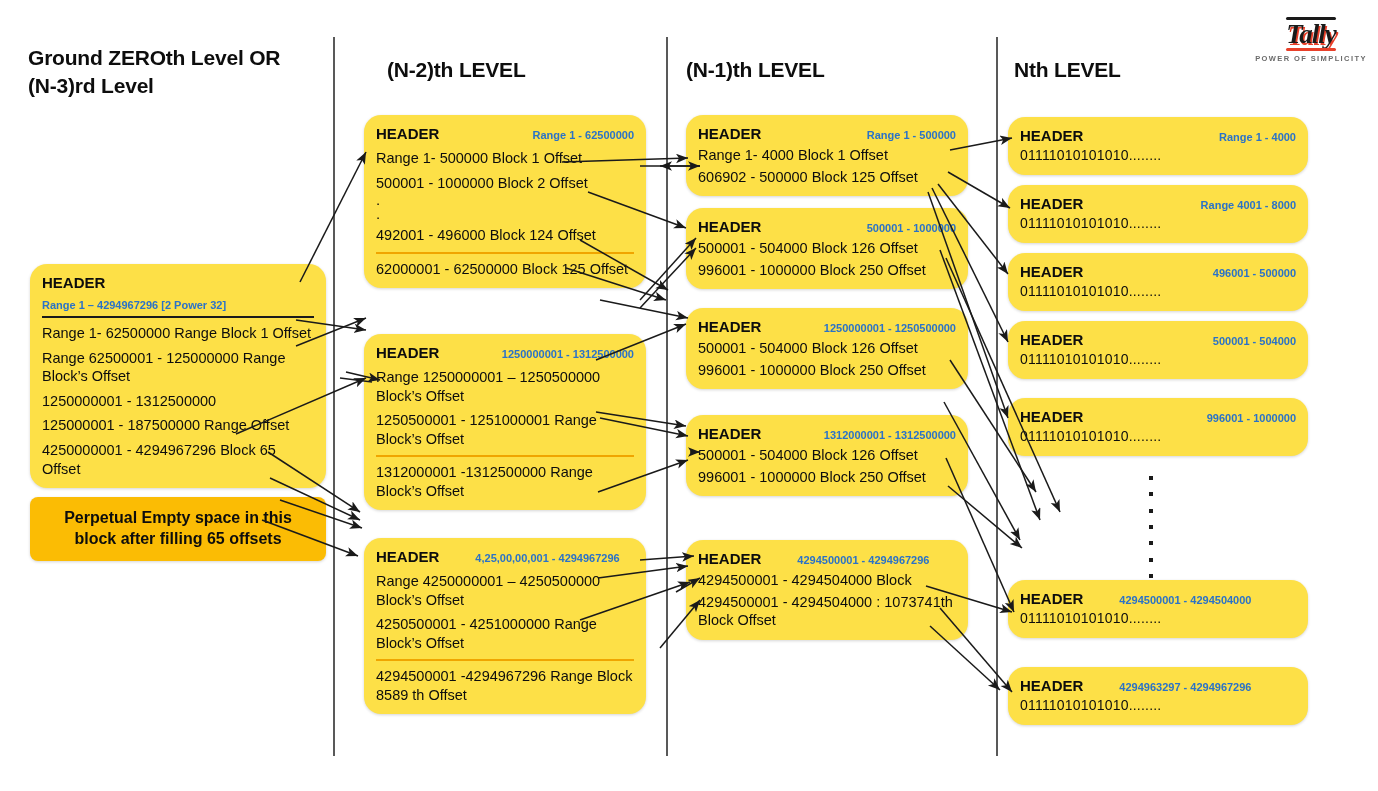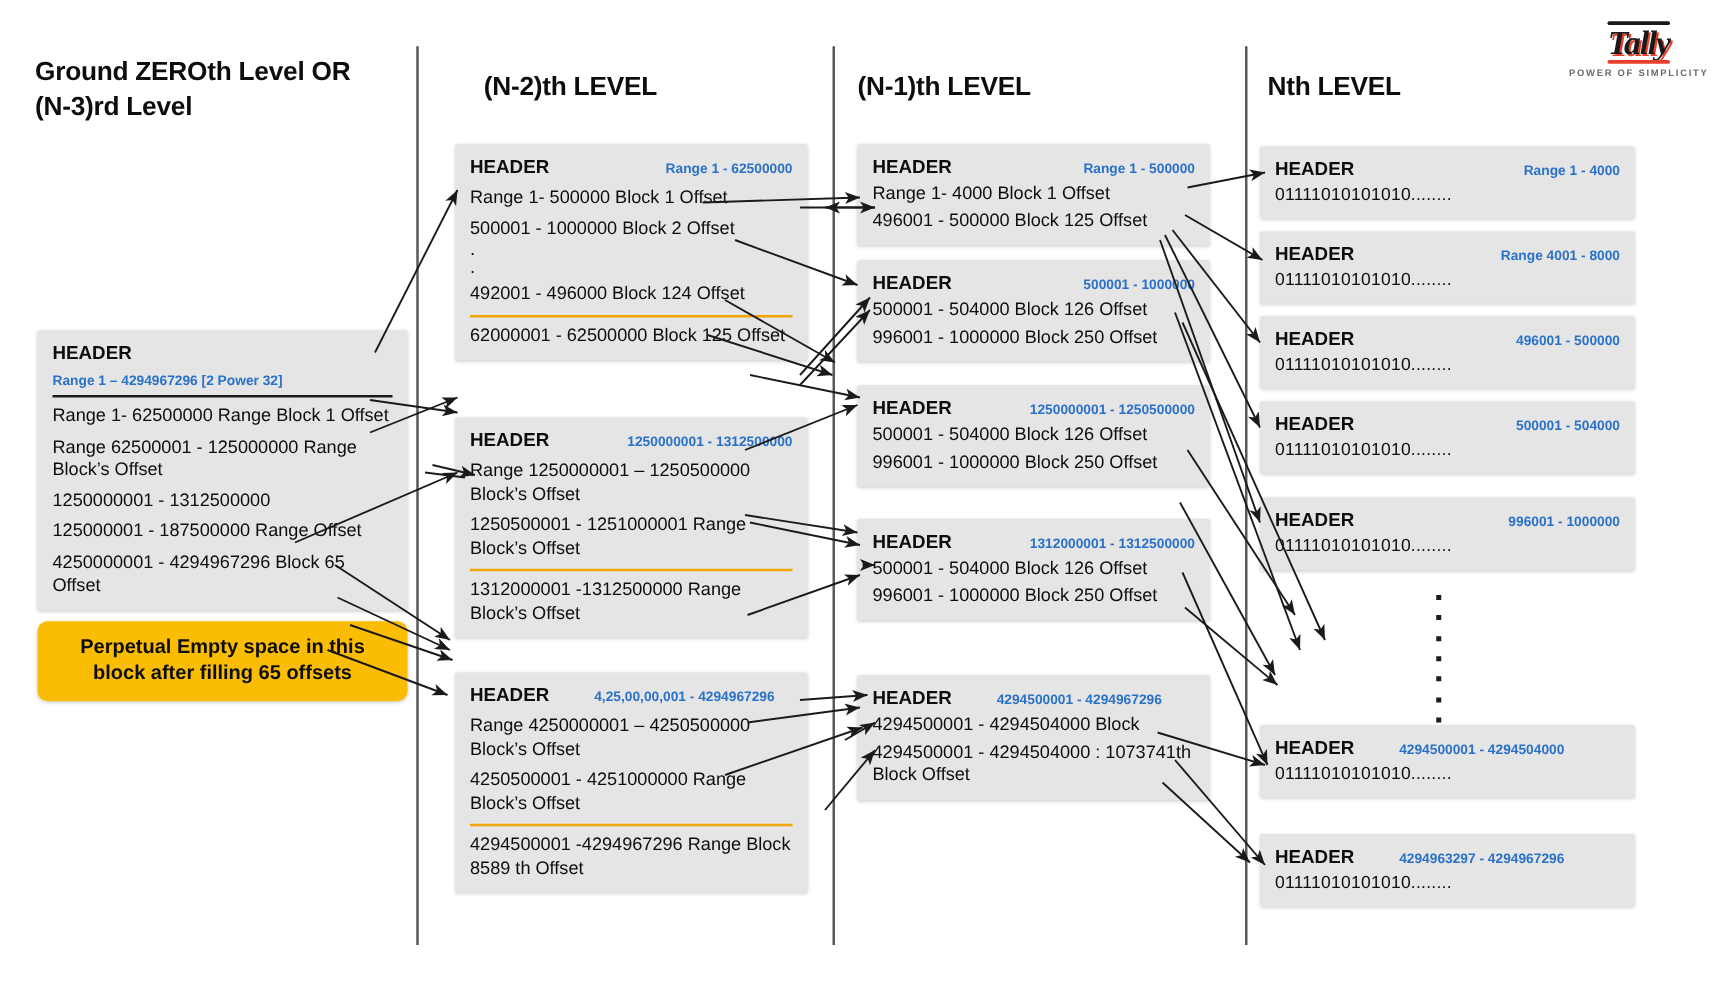--- a/index.html
+++ b/index.html
@@ -31,22 +31,22 @@
     font-weight: bold;
     font-size: 21px;
     color: #0d0d0d;
     line-height: 1.35;
     letter-spacing: -0.2px;
   }
 
   
   .card {
     position: absolute;
-    background: #e5e5e5;
-    border-radius: 2px;
+    background: #fde047;
+    border-radius: 17px;
     box-sizing: border-box;
     padding: 9px 12px 10px 12px;
     box-shadow: 0 1px 3px rgba(0,0,0,0.17);
     font-size: 14.5px;
     color: #0d0d0d;
     line-height: 1.28;
   }
   .card.solid {
     background: #fbbc04;
     border-radius: 8px;
@@ -238,21 +238,21 @@
     <div class="rule-orange"></div>
     <div class="row">4294500001 -4294967296  Range Block 8589 th Offset</div>
   </div>
 
   <div class="card" style="left:686px; top:115px; width:282px;">
     <div class="card-head">
       <span class="head-label">HEADER</span>
       <span class="head-range">Range 1 - 500000</span>
     </div>
     <div class="row tight">Range 1- 4000   Block 1 Offset</div>
-    <div class="row tight">496001 - 500000  Block 125 Offset</div>
+    <div class="row tight">606902 - 500000  Block 125 Offset</div>
   </div>
 
   <div class="card" style="left:686px; top:208px; width:282px;">
     <div class="card-head">
       <span class="head-label">HEADER</span>
       <span class="head-range">500001 - 1000000</span>
     </div>
     <div class="row tight">500001 - 504000  Block 126 Offset</div>
     <div class="row tight">996001 - 1000000   Block 250 Offset</div>
   </div>

